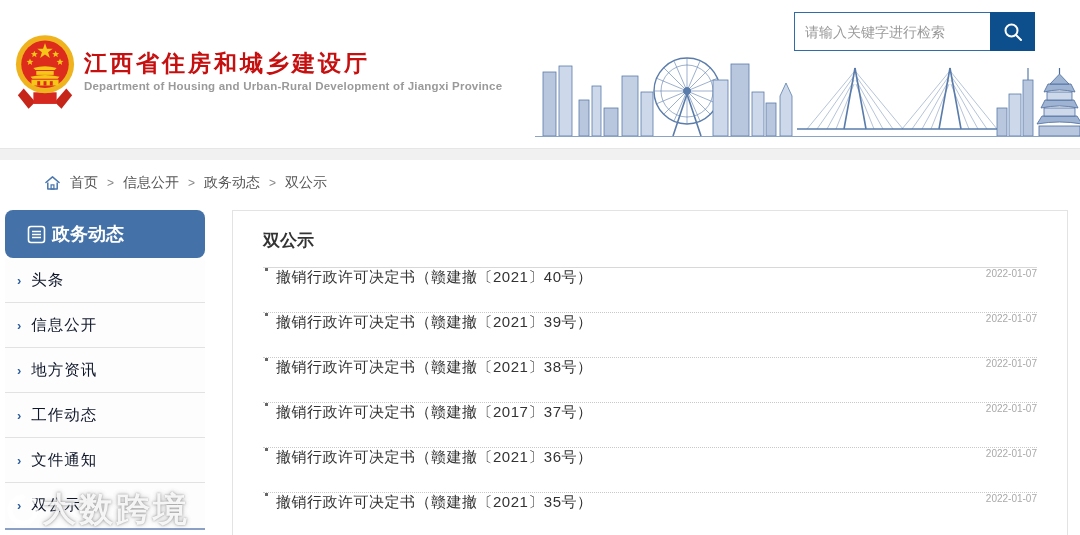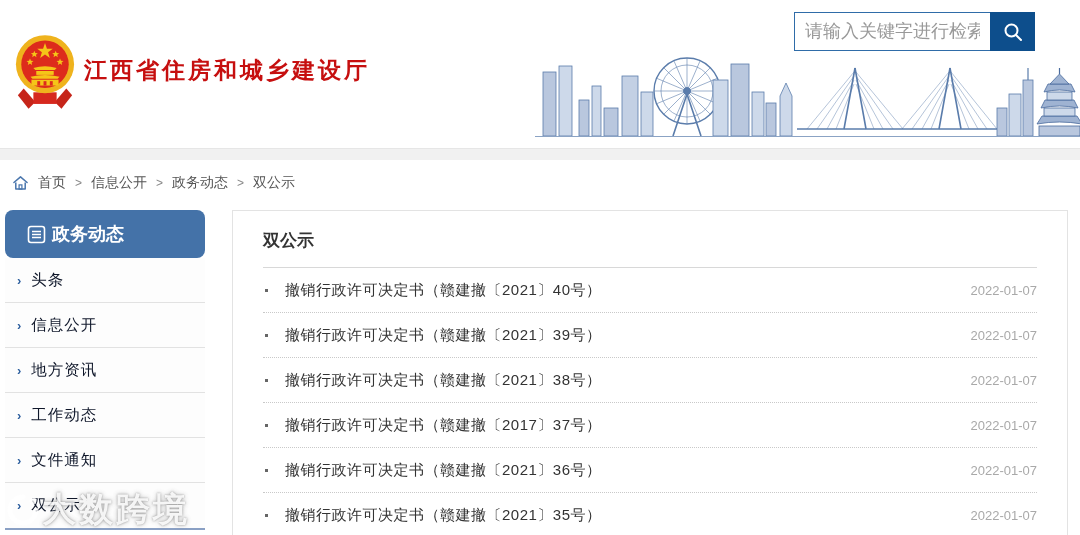--- a/index.html
+++ b/index.html
@@ -10,53 +10,53 @@
   
   .header { position:relative; height:148px; background:#fff; }
   .brand { position:absolute; left:14px; top:30px; display:flex; align-items:center; cursor:pointer; }
   .emblem { width:62px; height:82px; flex:0 0 auto; }
   .brand-text { margin-left:8px; }
   .site-title { font-size:23px; font-weight:bold; color:#c60f0f; letter-spacing:3px; line-height:1.2; }
   .site-subtitle { margin-top:3px; font-size:11.5px; font-weight:bold; color:#9a9a9a; letter-spacing:.2px; }
 
   .search-box { position:absolute; right:45px; top:12px; display:flex; height:39px; }
   .search-input { width:196px; height:39px; border:1px solid #2f6ca8; border-right:none; padding:0 10px;
-                  font-size:18px; color:#333; outline:none; }
+                  font-size:14px; color:#333; outline:none; }
   .search-input::placeholder { color:#999; }
   .search-btn { width:45px; height:39px; background:#0d4e8c; border:1px solid #0d4e8c; cursor:pointer;
                 display:flex; align-items:center; justify-content:center; }
 
   .skyline { position:absolute; right:0; bottom:10px; width:545px; height:92px; }
 
   .header-band { height:12px; background:#f1f1f1; border-top:1px solid #e6e6e6; }
 
   
-  .breadcrumb { display:flex; align-items:center; gap:9px; padding:14px 0 12px 12px; font-size:14px; color:#555; }
+  .breadcrumb { display:flex; align-items:center; gap:9px; padding:14px 0 12px 12px; font-size:14px; color:#555;margin-left:32px; }
   .crumb { cursor:pointer; color:#555; }
   .crumb-sep { color:#888; font-size:12px; }
   .home-ico { width:17px; height:16px; }
 
   
   .main { display:flex; align-items:flex-start; padding:6px 12px 0 5px; }
 
   .sidebar { width:200px; flex:0 0 auto; border-bottom:2px solid #8aa0c4; }
   .sidebar-head { height:48px; background:#4472a8; border-radius:8px; display:flex; align-items:center;
                   padding-left:22px; gap:6px; color:#fff; font-size:18px; font-weight:bold; cursor:pointer; }
   .sb-item { height:45px; display:flex; align-items:center; gap:10px; padding-left:12px;
              border-bottom:1px solid #e2e2e2; background:#fdfdfd; cursor:pointer; }
   .sb-item:last-child { border-bottom:none; }
   .sb-chev { color:#2d5f9e; font-size:13px; font-weight:bold; }
   .sb-label { color:#0f172a; font-size:15.5px; font-weight:normal; letter-spacing:1px; }
 
   .panel { flex:1; margin-left:27px; background:#fff; border:1px solid #e3e3e3; padding:18px 30px 6px 30px; min-height:330px; }
   .panel-title { font-size:17px; font-weight:bold; color:#333; padding-bottom:15px; border-bottom:1px solid #d8d8d8; }
-  .news-row { height:45px; display:flex; align-items:center; border-bottom:1px dotted #c9c9c9;gap:9px; }
+  .news-row { height:45px; display:flex; border-bottom:1px dotted #c9c9c9; }
   .news-bullet { width:3px; height:3px; background:#666; margin:0 8px 0 2px; flex:0 0 auto; }
   .news-title { font-size:15px; color:#333; cursor:pointer; letter-spacing:.5px; }
-  .news-date { margin-left:auto; font-size:13px; color:#a9a9a9; }
+  .news-date { margin-left:auto; font-size:10px; color:#a9a9a9; }
 
   
   .watermark { position:absolute; left:6px; bottom:2px; display:flex; align-items:center; gap:2px;
                opacity:.85; pointer-events:none; }
   .wm-logo { width:34px; height:34px; }
   .wm-text { font-size:34px; font-weight:bold; color:rgba(255,255,255,.9); letter-spacing:3px;
              text-shadow:0 0 2px rgba(110,110,110,.8), 0 0 5px rgba(110,110,110,.55); }
 </style>
 </head>
 <body>
@@ -80,20 +80,21 @@
         <path d="M20 39 Q32 35 44 39 L42 41 L22 41 Z" fill="#f5c518"></path>
         <rect x="23" y="42" width="18" height="4" fill="#f5c518"></rect>
         <path d="M17 48 Q32 44.5 47 48 L45 50 L19 50 Z" fill="#f5c518"></path>
         <rect x="18" y="51" width="28" height="6" fill="#f5c518"></rect>
         <rect x="24" y="52.5" width="3" height="4.5" fill="#dd2b1c"></rect>
         <rect x="30.5" y="52.5" width="3" height="4.5" fill="#dd2b1c"></rect>
         <rect x="37" y="52.5" width="3" height="4.5" fill="#dd2b1c"></rect>
       </svg>
       <div class="brand-text">
         <div class="site-title">江西省住房和城乡建设厅</div>
+        <div class="site-subtitle">Department of Housing and Urban-Rural Development of Jiangxi Province</div>
       </div>
     </div>
 
     <div class="search-box">
       <input class="search-input" type="text" placeholder="请输入关键字进行检索" style="">
       <button class="search-btn">
         <svg width="22" height="22" viewBox="0 0 22 22">
           <circle cx="9.5" cy="9.5" r="6" fill="none" stroke="#fff" stroke-width="2"></circle>
           <line x1="14" y1="14" x2="19" y2="19" stroke="#fff" stroke-width="2" stroke-linecap="round"></line>
         </svg>

